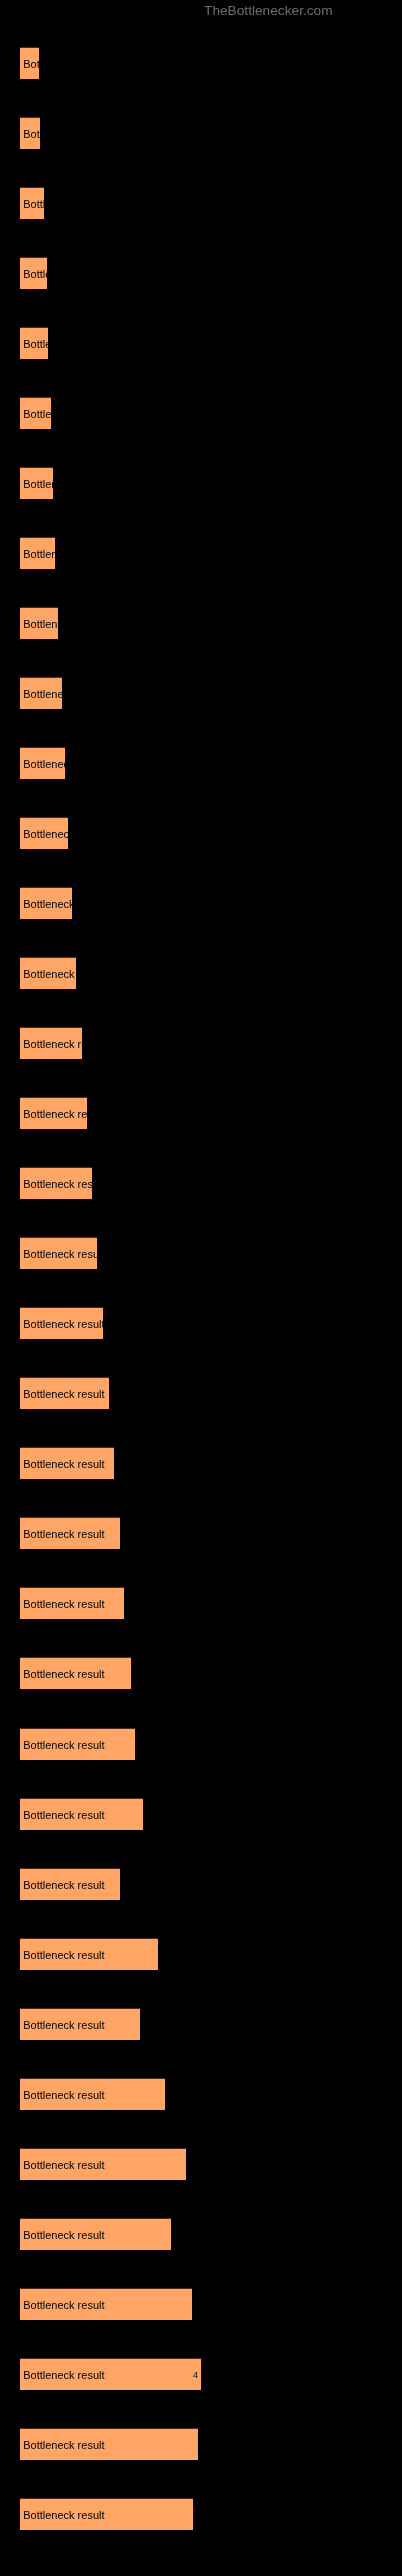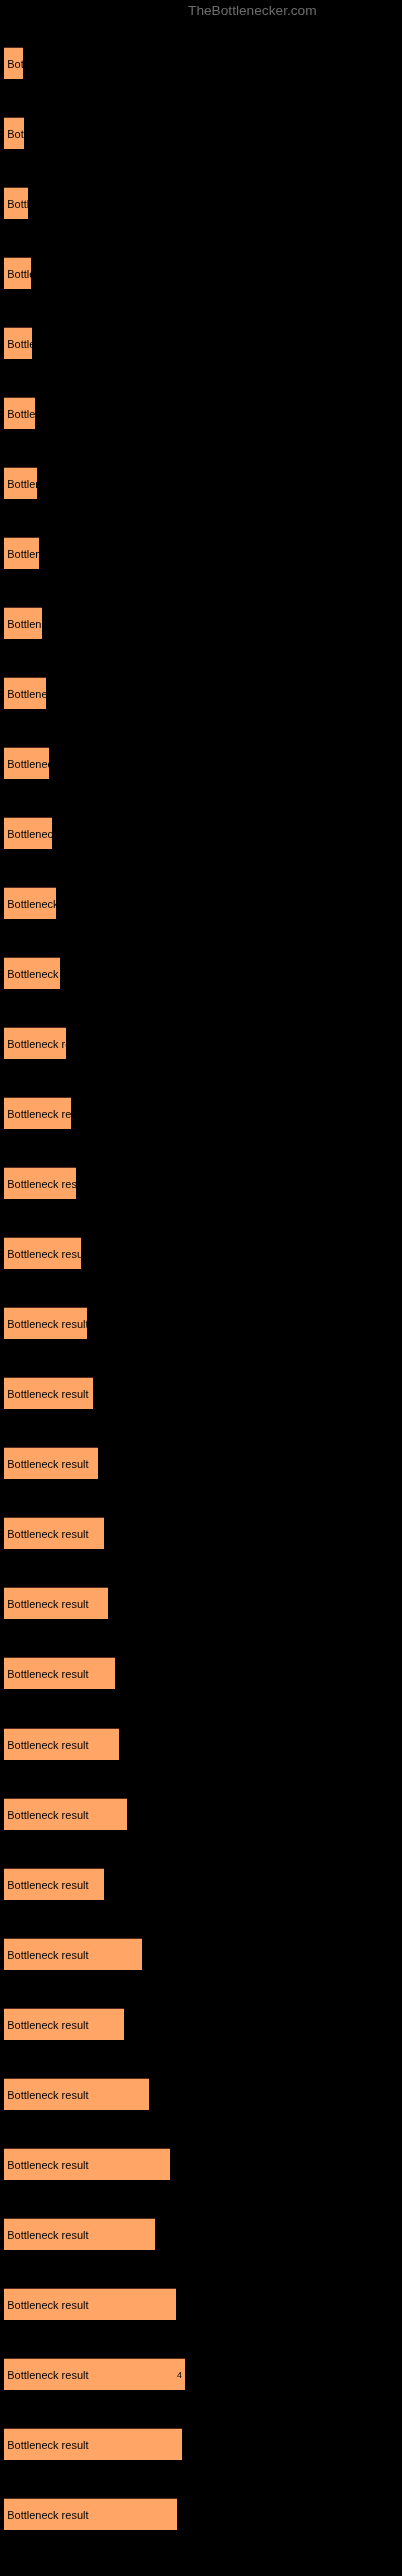--- a/index.html
+++ b/index.html
@@ -3,21 +3,21 @@
 <meta charset="utf-8">
 <style>
   html,body{margin:0;padding:0;}
   body{
     width:403px;height:2576px;
     background:#000000;
     font-family:"Liberation Sans", sans-serif;
     overflow:hidden;
     position:relative;
   }
-  #chart-root{position:relative;width:323px;height:2576px;}
+  #chart-root{position:relative;width:323px;height:2576px;margin-left:16px;}
   .watermark{
     position:absolute;
     top:1.6px;
     right:6.4px;
     color:#6d6d6d;
     font-size:13.7px;
     font-family:"Liberation Sans", sans-serif;
     letter-spacing:0px;
     white-space:nowrap;
     line-height:17.7px;

